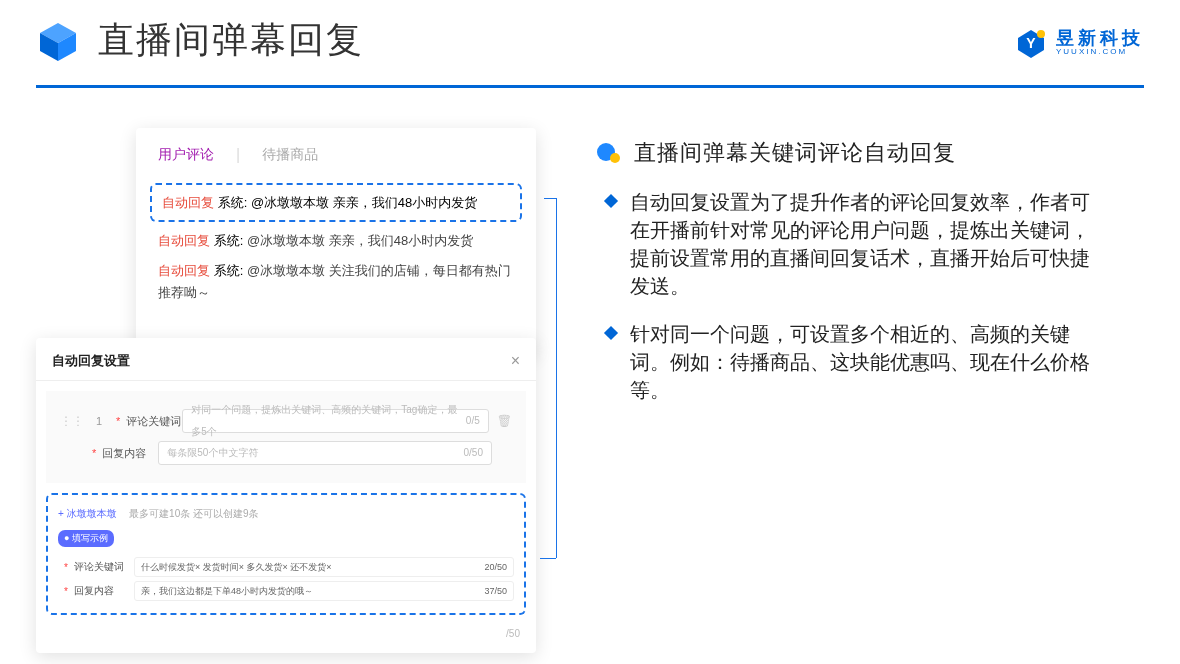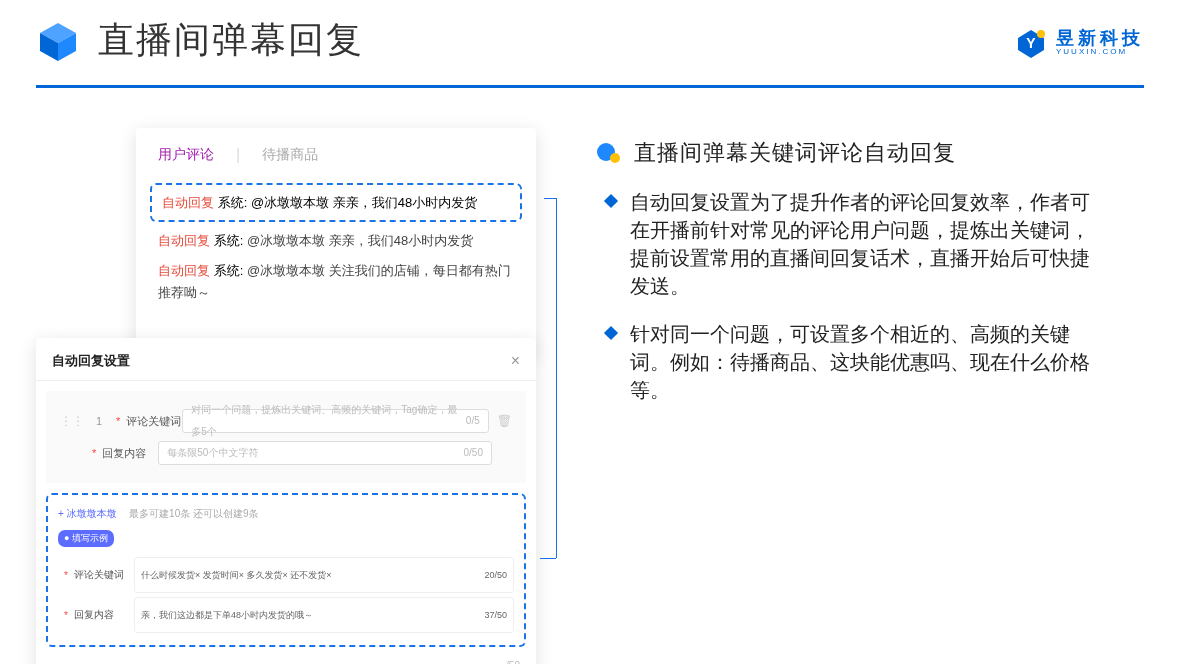--- a/index.html
+++ b/index.html
@@ -41,21 +41,21 @@
 .row-input .cnt{color:#bbb;font-size:10px}
 .trash{color:#ccc;margin-left:8px;font-size:12px}
 .drag-dots{color:#ccc;font-size:12px;margin-right:4px}
 
 .example-box{border:2px dashed #1a73e8;border-radius:6px;margin:10px 10px 0;padding:8px 10px 12px;position:relative}
 .add-link{color:#5b6cff;font-size:10px;margin-bottom:6px;display:inline-block}
 .add-hint{color:#aaa;font-size:10px;margin-left:8px}
 .ex-badge{display:inline-block;background:#5b6cff;color:#fff;font-size:9px;padding:2px 6px;border-radius:7px;margin-bottom:6px}
 .ex-row{display:flex;align-items:center;font-size:10px;margin-top:4px}
 .ex-label{color:#555;width:60px}
-.ex-input{flex:1;border:1px solid #eee;border-radius:3px;height:36px;padding:0 6px;color:#666;font-size:9px;display:flex;align-items:center;justify-content:space-between;background:#fff}
+.ex-input{flex:1;border:1px solid #eee;border-radius:3px;height:20px;padding:0 6px;color:#666;font-size:9px;display:flex;align-items:center;justify-content:space-between;background:#fff}
 .tag-chip{display:inline-block;color:#666;font-size:9px;margin-right:4px}
 
 .section-head{display:flex;align-items:center;margin-bottom:20px}
 .dot-icon{width:26px;height:26px;margin-right:12px;position:relative}
 .section-title{font-size:22px;color:#222;font-weight:500;letter-spacing:1px}
 .bullet-item{display:flex;margin:20px 40px 0 10px}
 .diamond{width:10px;height:10px;background:#0066d6;transform:rotate(45deg);margin:8px 14px 0 0;flex-shrink:0}
 .bullet-text{font-size:20px;color:#222;line-height:28px;font-weight:400}
 
 .connector{position:absolute;border:1px solid #1a73e8;z-index:5}

